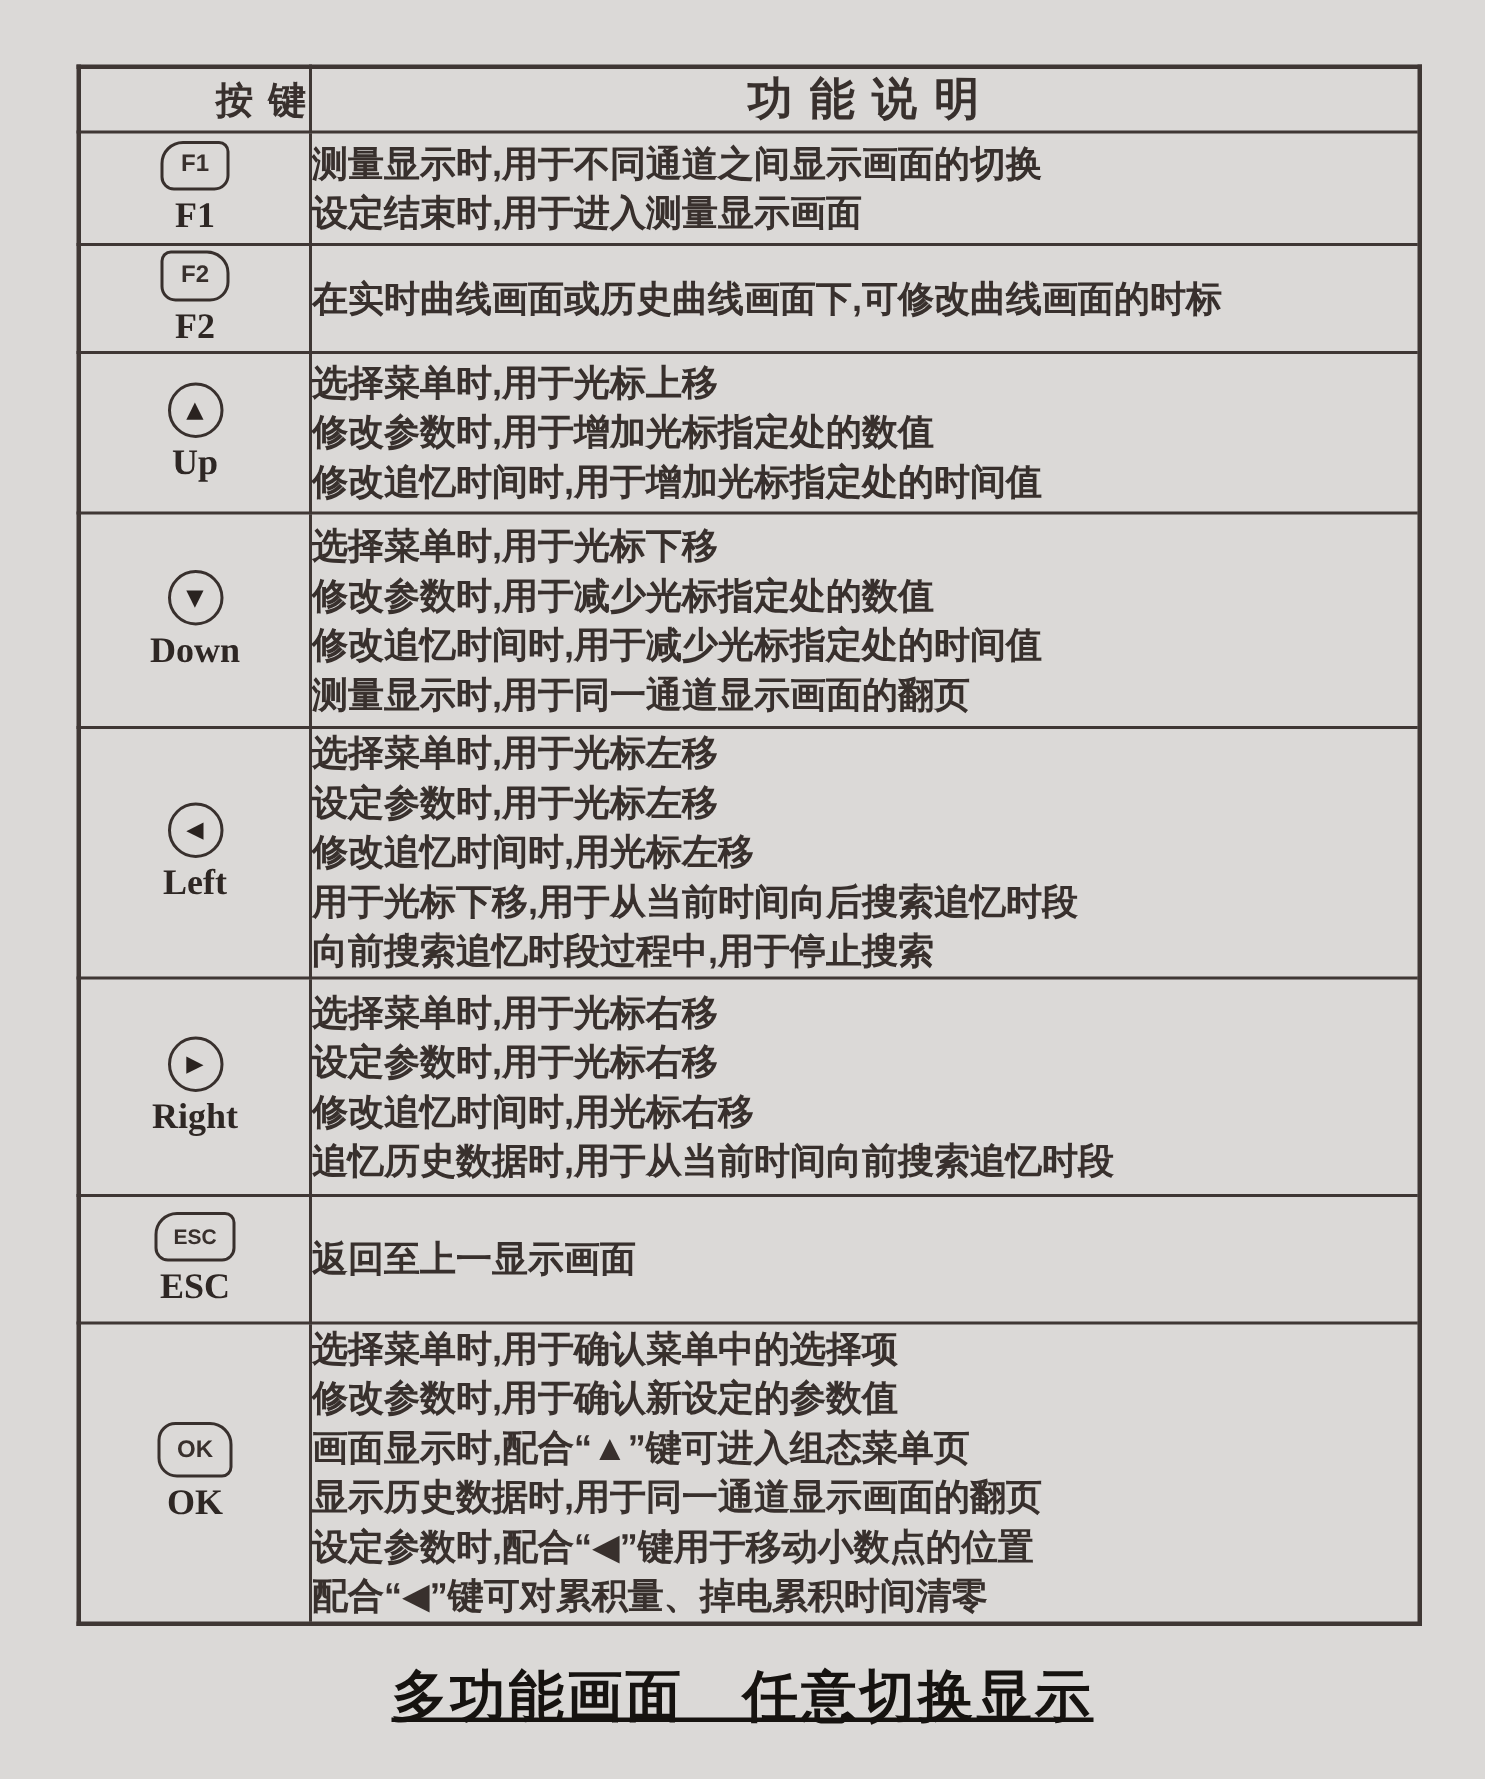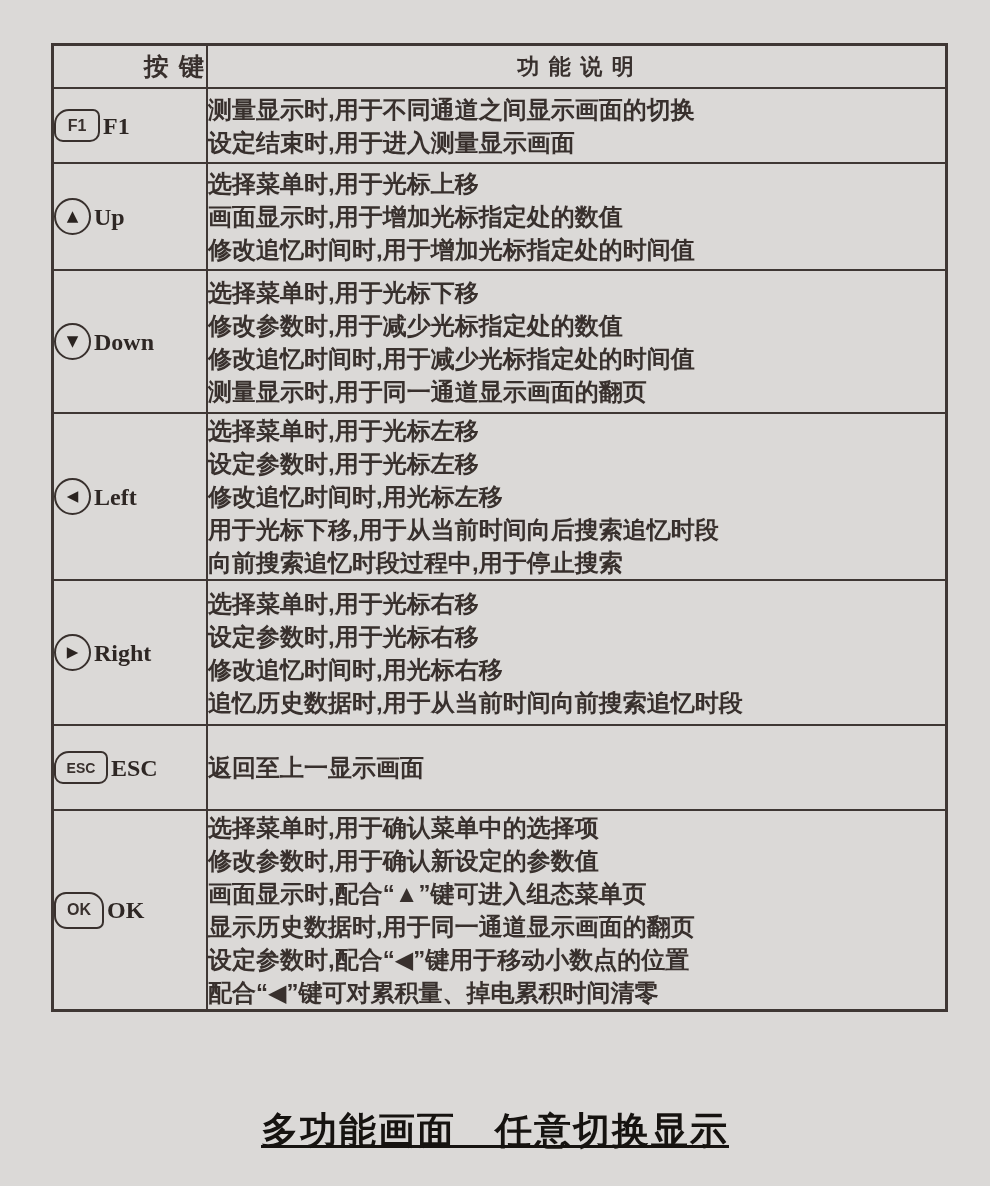--- a/index.html
+++ b/index.html
@@ -31,35 +31,35 @@
   table.manual-table{border:3px solid var(--line);}
   th.key-header{
     width:152px;height:41px;
     font-family:"Liberation Serif","DejaVu Serif",serif;
     font-weight:600;font-size:25px;letter-spacing:2px;
     text-align:right;vertical-align:middle;
   }
   th.desc-header{
     height:41px;
     font-family:"Liberation Serif","DejaVu Serif",serif;
-    font-weight:600;font-size:22px;letter-spacing:2px;
+    font-weight:600;font-size:30px;letter-spacing:2px;
     text-align:center;vertical-align:middle;
   }
   td.key-cell{
     width:152px;text-align:center;vertical-align:middle;
   }
   td.desc-cell{
     vertical-align:middle;
     padding:4px 10px 4px 32px;
     font-weight:bold;
   }
   .desc-line{
     font-size:24px;line-height:33px;white-space:nowrap;
   }
-  .key-stack{display:flex;flex-direction:row;align-items:center;gap:3px;}
+  .key-stack{display:flex;flex-direction:column;align-items:center;gap:3px;}
   .keycap{
     display:inline-flex;align-items:center;justify-content:center;
     border:2px solid var(--ink);
     box-sizing:border-box;
     font-size:16px;font-weight:600;
     background:transparent;color:var(--ink);
   }
   .shape-f1{width:46px;height:33px;border-radius:15px 7px 10px 9px;}
   .shape-f2{width:46px;height:34px;border-radius:7px 15px 13px 10px;}
   .shape-esc{width:54px;height:33px;border-radius:15px 7px 9px 9px;font-size:14px;}
@@ -109,32 +109,43 @@
       <div class="key-stack">
         <span class="icon-holder"><div class="keycap shape-f1">F1</div></span>
         <span class="key-name">F1</span>
       </div>
     </td>
     <td class="desc-cell">
           <div class="desc-line">测量显示时,用于不同通道之间显示画面的切换</div>
           <div class="desc-line">设定结束时,用于进入测量显示画面</div>
         </td>
   </tr>
+      <tr class="row-f2">
+    <td class="key-cell">
+      <div class="key-stack">
+        <span class="icon-holder"><div class="keycap shape-f2">F2</div></span>
+        <span class="key-name">F2</span>
+      </div>
+    </td>
+    <td class="desc-cell">
+          <div class="desc-line">在实时曲线画面或历史曲线画面下,可修改曲线画面的时标</div>
+        </td>
+  </tr>
       <tr class="row-up">
     <td class="key-cell">
       <div class="key-stack">
         <span class="icon-holder"><div class="arrowkey">
                 <span class="glyph">▲</span>
               </div></span>
         <span class="key-name">Up</span>
       </div>
     </td>
     <td class="desc-cell">
           <div class="desc-line">选择菜单时,用于光标上移</div>
-          <div class="desc-line">画面显示时,用于增加光标指定处的数值</div>
+          <div class="desc-line">修改参数时,用于增加光标指定处的数值</div>
           <div class="desc-line">修改追忆时间时,用于增加光标指定处的时间值</div>
         </td>
   </tr>
       <tr class="row-down">
     <td class="key-cell">
       <div class="key-stack">
         <span class="icon-holder"><div class="arrowkey">
                 <span class="glyph">▼</span>
               </div></span>
         <span class="key-name">Down</span>

